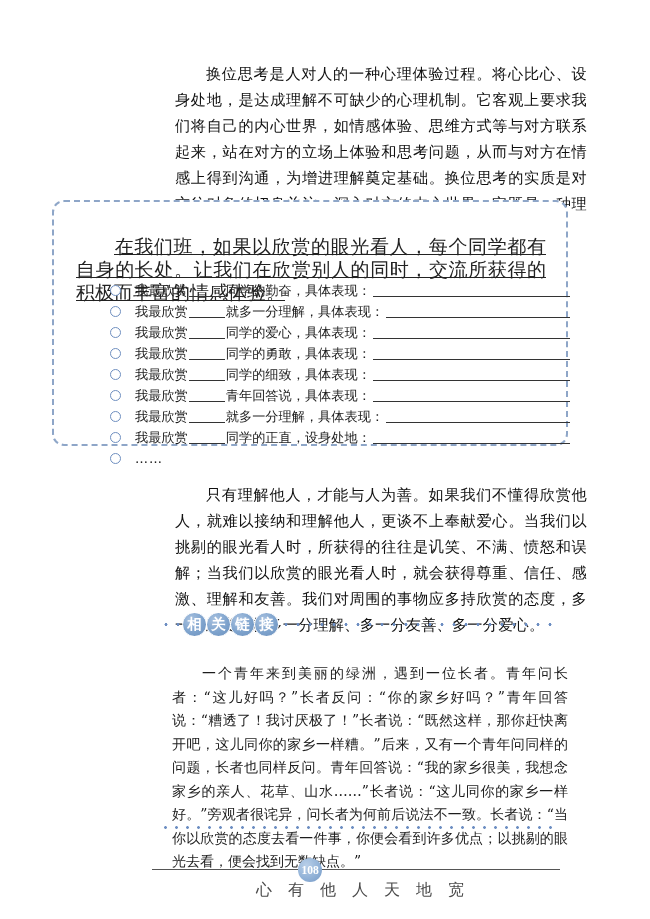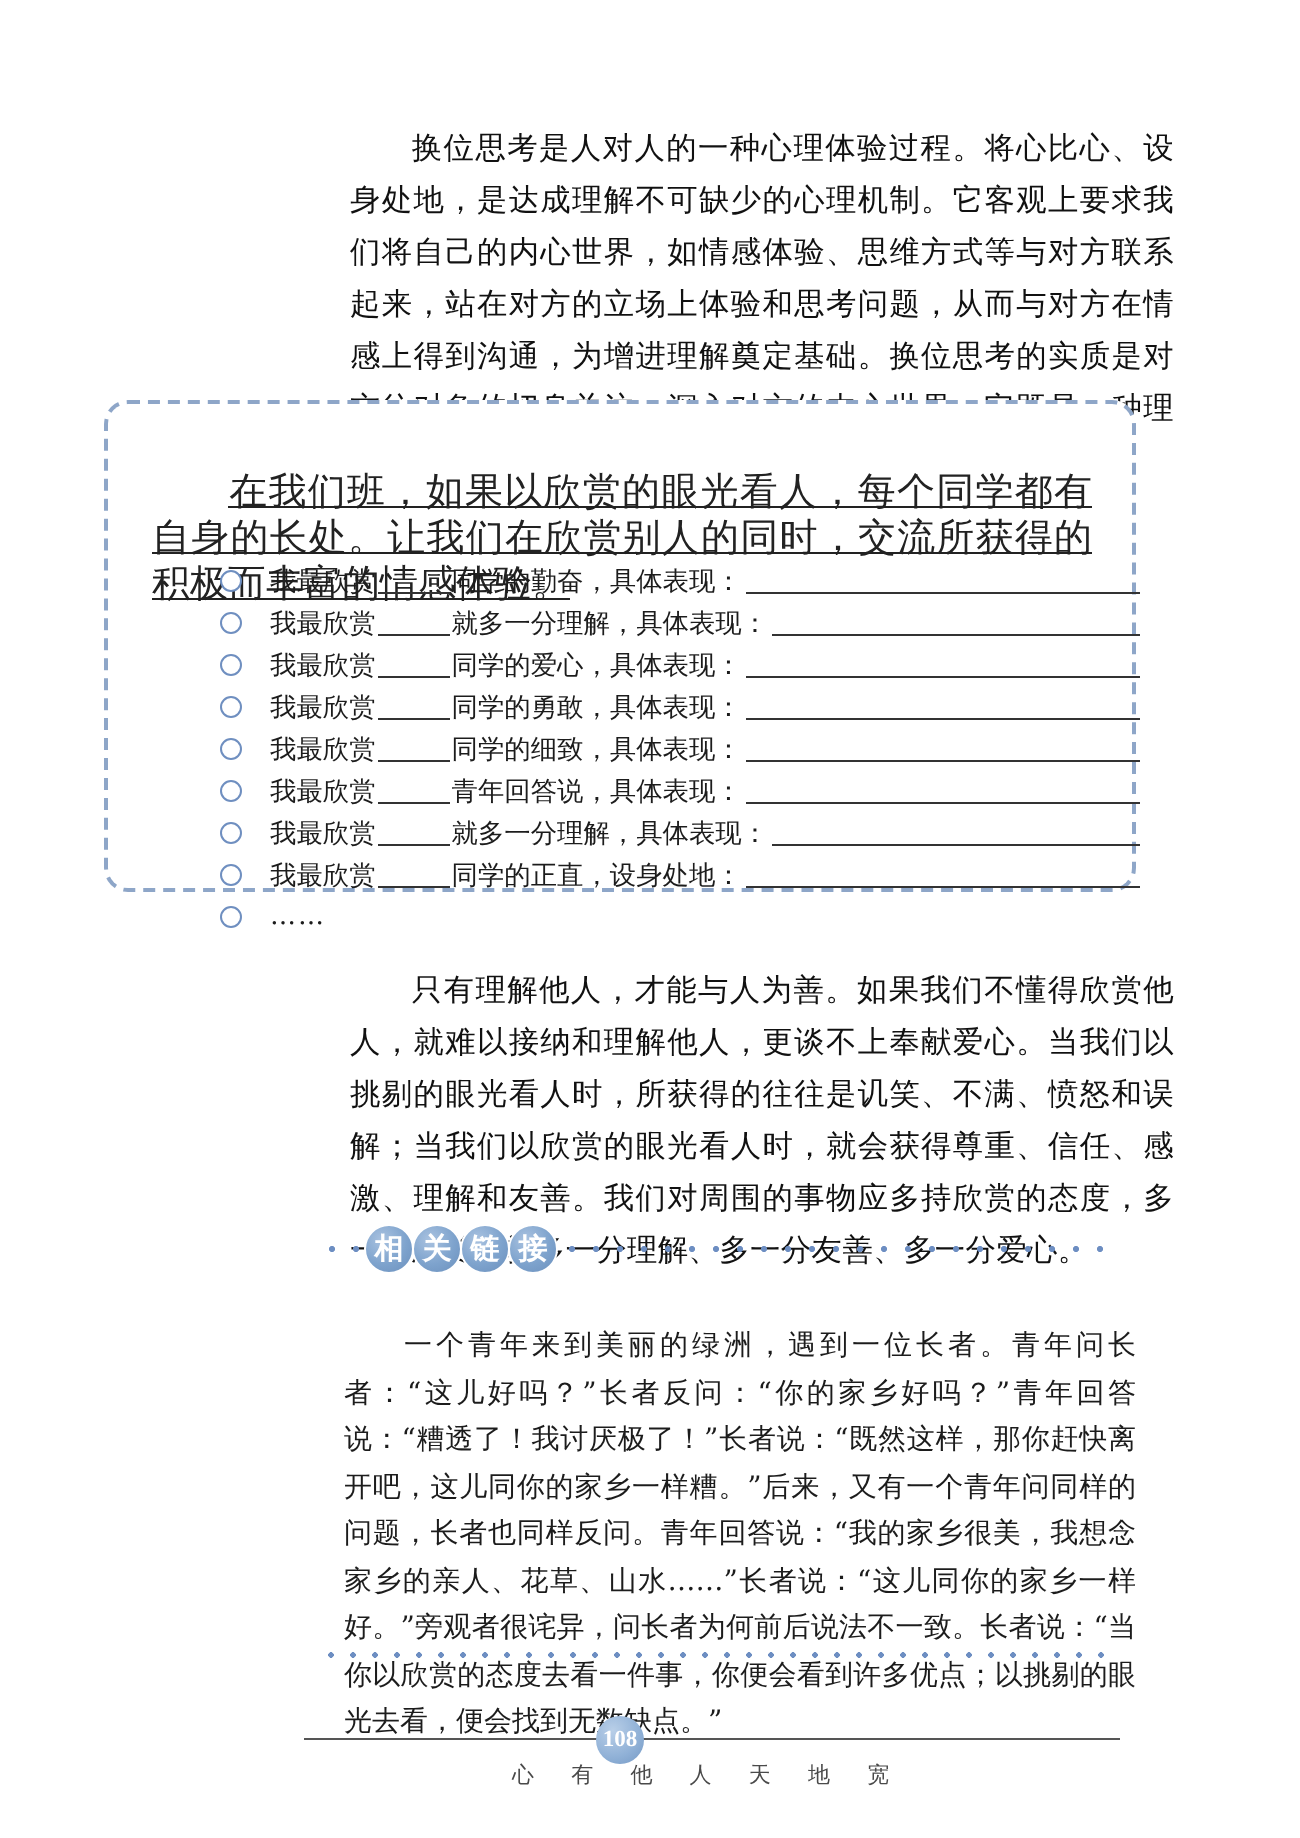--- a/index.html
+++ b/index.html
@@ -207,24 +207,24 @@
     font-weight: bold;
     display: flex;
     align-items: center;
     justify-content: center;
     font-family: Liberation Serif, serif;
   }
   #footer-title {
     position: absolute;
     left: 256px;
     top: 880px;
-    font-size: 11px;
+    font-size: 16px;
     letter-spacing: 6px;
     color: #4a4a4a;
-    font-family: Liberation Mono, monospace;
+    font-family: Liberation Serif, serif;
     white-space: nowrap;
     text-align: right;
   }
 </style>
 </head>
 <body>
 
 <div class="page">
 
   <p class="para" id="para-intro"><span class="indent"></span><span>换位思考是人对人的一种心理体验过程。将心比心、设身处地，是达成理解不可缺少的心理机制。它客观上要求我们将自己的内心世界，如情感体验、思维方式等与对方联系起来，站在对方的立场上体验和思考问题，从而与对方在情感上得到沟通，为增进理解奠定基础。换位思考的实质是对交往对象的切身关注，深入对方的内心世界。它既是一种理解，也是一种关爱。</span></p>

